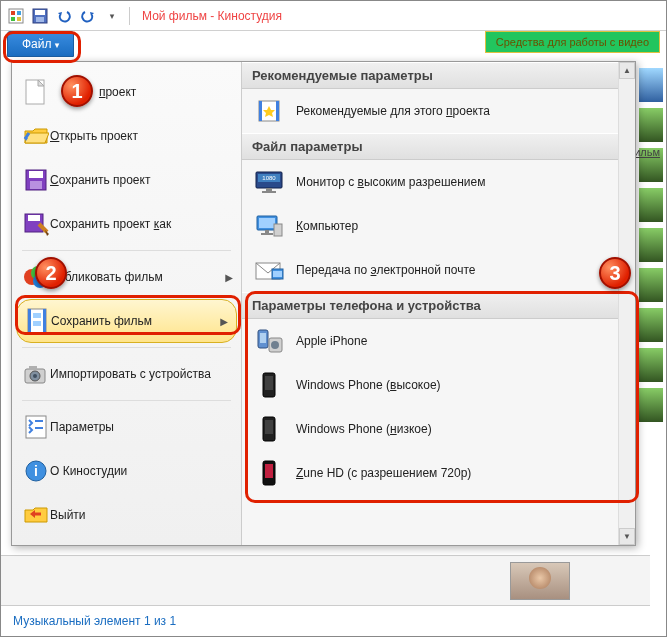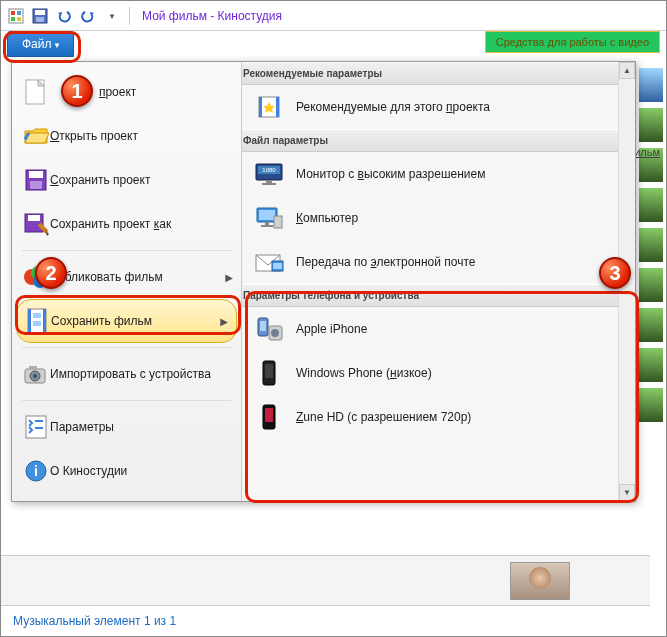--- a/index.html
+++ b/index.html
@@ -1,21 +1,21 @@
 <!DOCTYPE html>
 <html><head>
 <meta charset="utf-8">
 <style>
 * { margin: 0; padding: 0; box-sizing: border-box; font-family: "Segoe UI", Tahoma, sans-serif; }
 body { background: #fff; width: 667px; height: 637px; position: relative; overflow: hidden; border: 1px solid #888; }
 
 .qat { height: 30px; display: flex; align-items: center; padding: 2px 6px; gap: 6px; background: #fff; border-bottom: 1px solid #d0d0d0; }
 .qat .qicon { width: 18px; height: 18px; display: flex; align-items: center; justify-content: center; }
 .qat .sep { width: 1px; height: 18px; background: #ccc; margin: 0 2px; }
-.qat .title { font-size: 12px; color: #6d28d9; margin-left: 4px; }
+.qat .title { font-size: 12px; color: #ef4444; margin-left: 4px; }
 
 .ribbon-tabs { height: 26px; display: flex; align-items: center; background: #fff; }
 .file-tab { background: #2a7dd1; background: linear-gradient(#3a8de1, #1a6dc1); color: #fff; font-size: 12px; padding: 5px 14px; border: 1px solid #1a5da1; border-radius: 3px 3px 0 0; margin-left: 6px; position: relative; }
 .context-tab { position: absolute; right: 6px; top: 30px; background: #22c55e; font-size: 11px; color: #6a5200; padding: 4px 10px; border: 1px solid #e0c040; }
 
 .mark1 { position: absolute; left: 2px; top: 30px; width: 78px; height: 32px; border: 3px solid #e02000; border-radius: 10px; pointer-events: none; z-index: 30; }
 
 .badge { position: absolute; width: 32px; height: 32px; border-radius: 50%; background: radial-gradient(circle at 30% 30%, #ff9060, #e02000 70%); color: #fff; font-weight: bold; font-size: 20px; display: flex; align-items: center; justify-content: center; border: 2px solid #a01000; box-shadow: 0 2px 4px rgba(0,0,0,.4); z-index: 40; }
 .b1 { left: 60px; top: 74px; }
 .b2 { left: 34px; top: 256px; }
@@ -23,21 +23,21 @@
 
 .menu-wrap { position: absolute; left: 10px; top: 60px; width: 625px; background: #fff; border: 1px solid #999; box-shadow: 2px 2px 8px rgba(0,0,0,.3); display: flex; z-index: 20; }
 .menu-left { width: 230px; background: linear-gradient(#fafafa, #f0f0f0); border-right: 1px solid #ccc; padding: 8px 0; }
 .menu-left .mitem { display: flex; align-items: center; padding: 8px 10px; font-size: 12px; color: #222; position: relative; }
 .menu-left .mitem.selected { background: linear-gradient(#fff6d0, #ffe48a); border: 1px solid #d8b020; border-radius: 15px; margin: 0 4px; padding: 7px 6px; }
 .menu-left .mitem .arrow { position: absolute; right: 8px; color: #555; font-size: 10px; }
 .menu-left .divider { height: 1px; background: #ddd; margin: 4px 10px; }
 .micon { width: 28px; height: 28px; display: flex; align-items: center; justify-content: center; flex-shrink: 0; }
 
 .menu-right { flex: 1; background: #f6f6f6; padding: 0; position: relative; }
-.group-header { background: linear-gradient(#f0f0f0, #e0e0e0); border-top: 1px solid #fff; border-bottom: 1px solid #ccc; padding: 5px 1px; font-size: 10px; font-weight: bold; color: #444; }
+.group-header { background: linear-gradient(#f0f0f0, #e0e0e0); border-top: 1px solid #fff; border-bottom: 1px solid #ccc; padding: 5px 10px; font-size: 13px; font-weight: bold; color: #444; }
 .ritem { display: flex; align-items: center; padding: 9px 12px; font-size: 12px; color: #222; gap: 12px; }
 .ritem .micon { width: 30px; height: 26px; }
 
 .scrollbar { position: absolute; right: 0; top: 0; bottom: 0; width: 17px; background: #f0f0f0; border-left: 1px solid #ddd; }
 .scrollbar .sbtn { height: 17px; background: #e8e8e8; border: 1px solid #ccc; display: flex; align-items: center; justify-content: center; font-size: 8px; color: #555; }
 .scrollbar .sbtn.bot { position: absolute; bottom: 0; width: 100%; }
 
 .mark2 { position: absolute; left: 14px; top: 294px; width: 226px; height: 40px; border: 3px solid #e02000; border-radius: 10px; pointer-events: none; z-index: 30; }
 .mark3 { position: absolute; left: 244px; top: 290px; width: 394px; height: 212px; border: 3px solid #e02000; border-radius: 10px; pointer-events: none; z-index: 30; }
 
@@ -224,20 +224,30 @@
     <div class="mitem">
       <span class="micon">
           <svg width="24" height="24">
             <circle cx="12" cy="12" r="10" fill="#4090e0" stroke="#2060a0"></circle>
             <text x="12" y="17" font-size="14" fill="#fff" text-anchor="middle" font-weight="bold">i</text>
           </svg>
         </span>
       <span>О Киностудии</span>
     </div>
 
+    <div class="mitem">
+      <span class="micon">
+          <svg width="26" height="22">
+            <path d="M2 6 L10 6 L12 4 L24 4 L24 18 L2 18 Z" fill="#ffcc40" stroke="#cc9900"></path>
+            <path d="M18 10 L10 10" stroke="#e04020" stroke-width="3"></path>
+            <path d="M12 6 L7 10 L12 14 Z" fill="#e04020"></path>
+          </svg>
+        </span>
+      <span>Выйти</span>
+    </div>
 
   </div>
 
   <div class="menu-right">
     <div class="group-header">Рекомендуемые параметры</div>
     <div class="ritem">
       <span class="micon">
           <svg width="26" height="26">
             <rect x="3" y="3" width="20" height="20" fill="#fff" stroke="#888"></rect>
             <rect x="3" y="3" width="3" height="20" fill="#4080e0"></rect>
@@ -297,20 +307,29 @@
         </span>
       <span>Apple iPhone</span>
     </div>
     <div class="ritem">
       <span class="micon">
           <svg width="20" height="28">
             <rect x="4" y="2" width="12" height="24" rx="2" fill="#202020" stroke="#000"></rect>
             <rect x="6" y="5" width="8" height="14" fill="#404040"></rect>
           </svg>
         </span>
+      <span>Windows Phone (<span class="u">в</span>ысокое)</span>
+    </div>
+    <div class="ritem">
+      <span class="micon">
+          <svg width="20" height="28">
+            <rect x="4" y="2" width="12" height="24" rx="2" fill="#202020" stroke="#000"></rect>
+            <rect x="6" y="5" width="8" height="14" fill="#404040"></rect>
+          </svg>
+        </span>
       <span>Windows Phone (<span class="u">н</span>изкое)</span>
     </div>
     <div class="ritem">
       <span class="micon">
           <svg width="20" height="28">
             <rect x="4" y="2" width="12" height="24" rx="2" fill="#101010" stroke="#000"></rect>
             <rect x="6" y="5" width="8" height="14" fill="#c02040"></rect>
           </svg>
         </span>
       <span><span class="u">Z</span>une HD (с разрешением 720p)</span>

